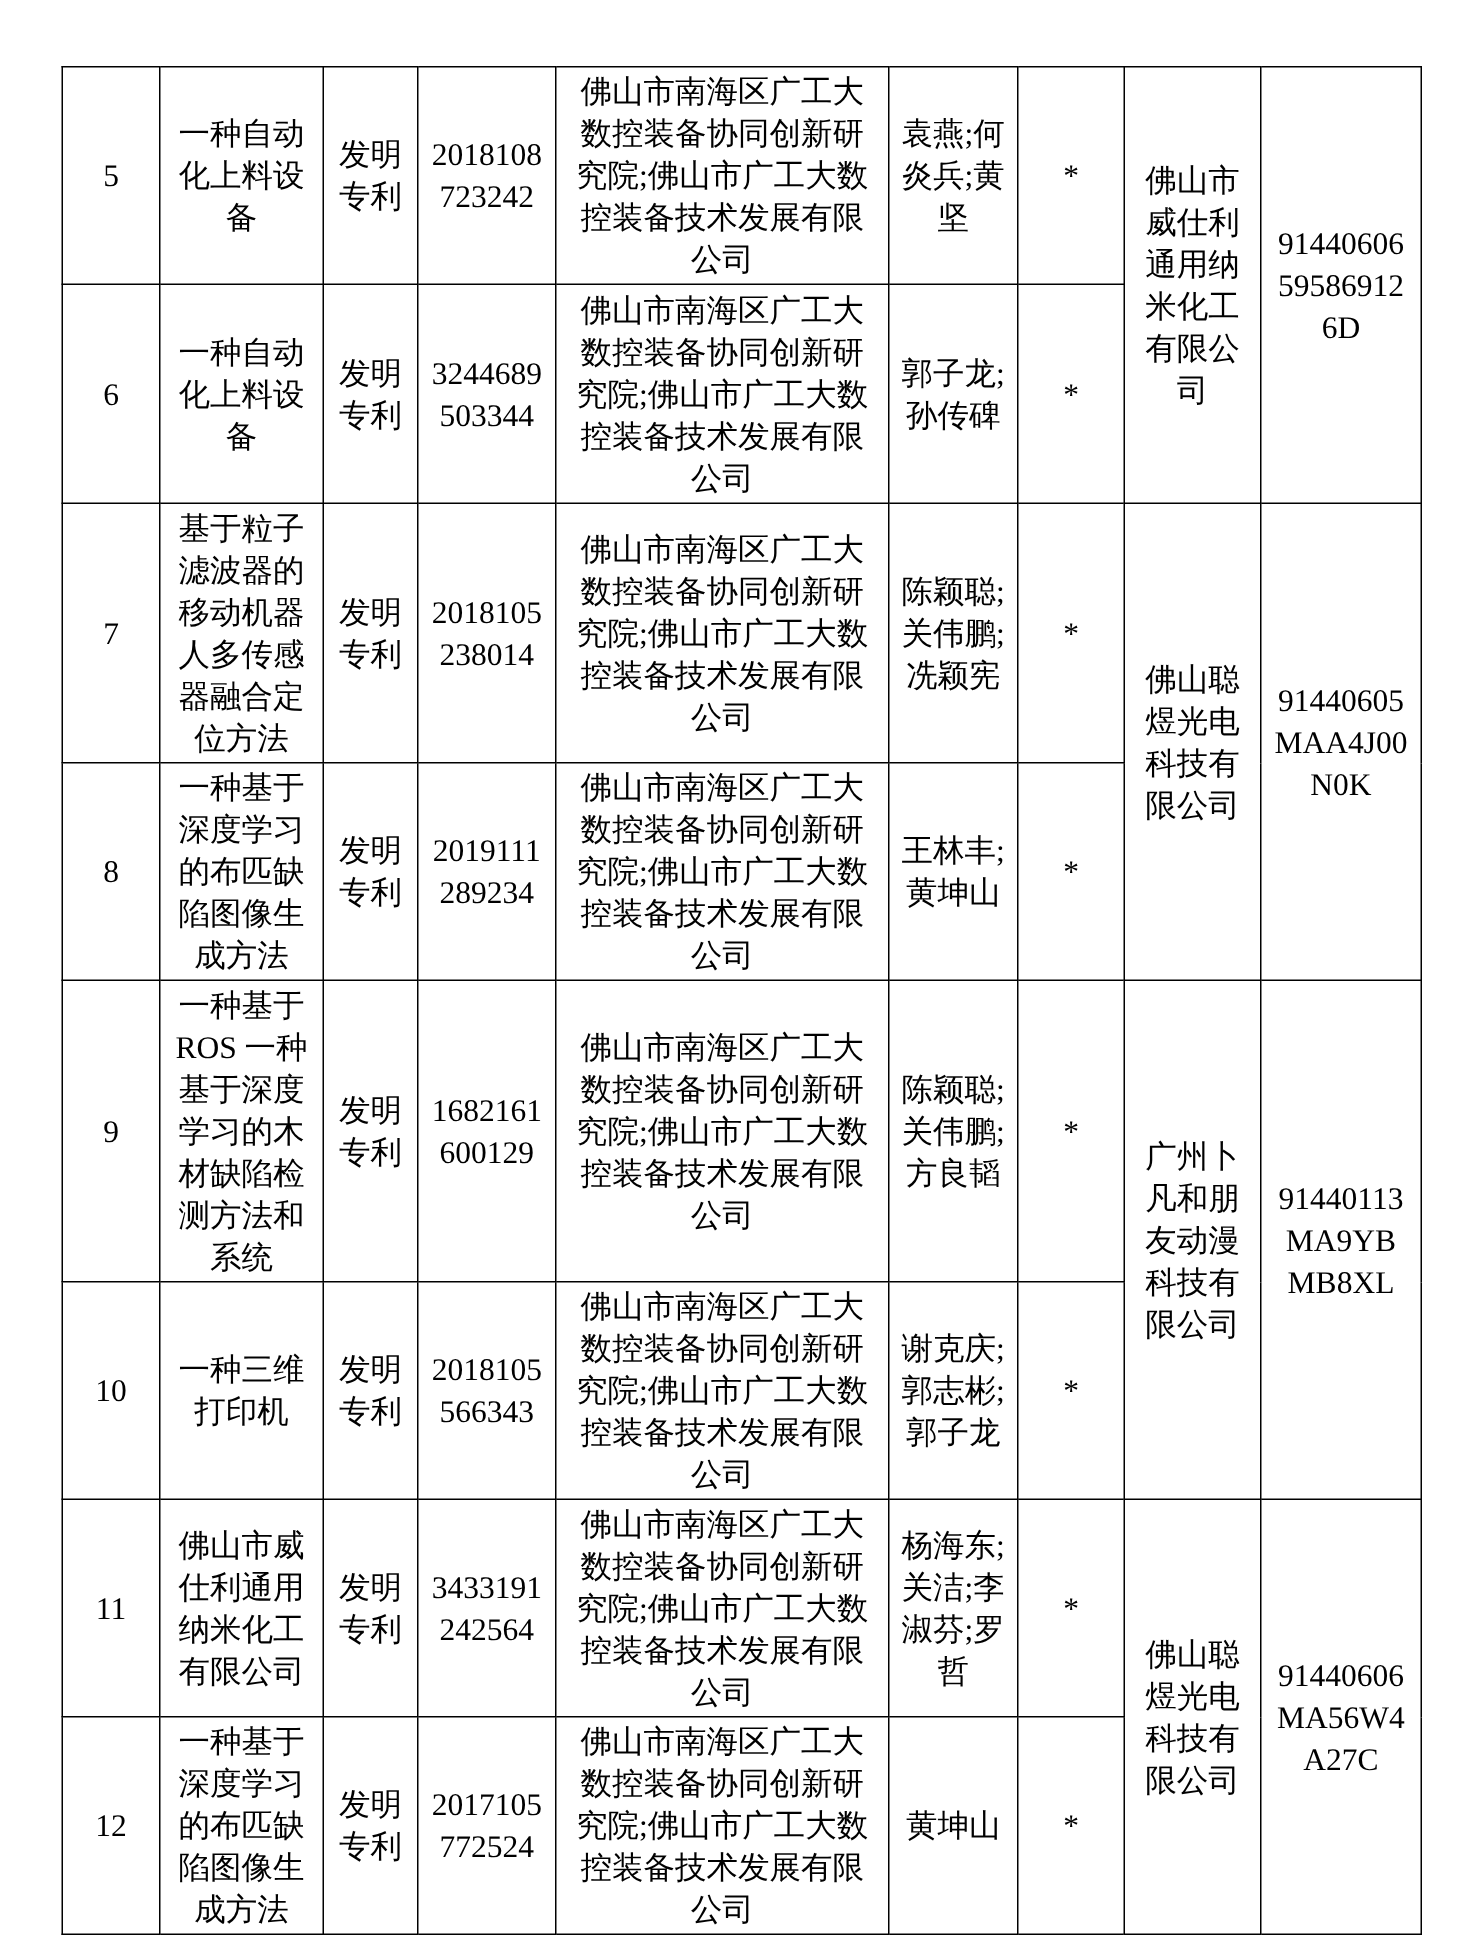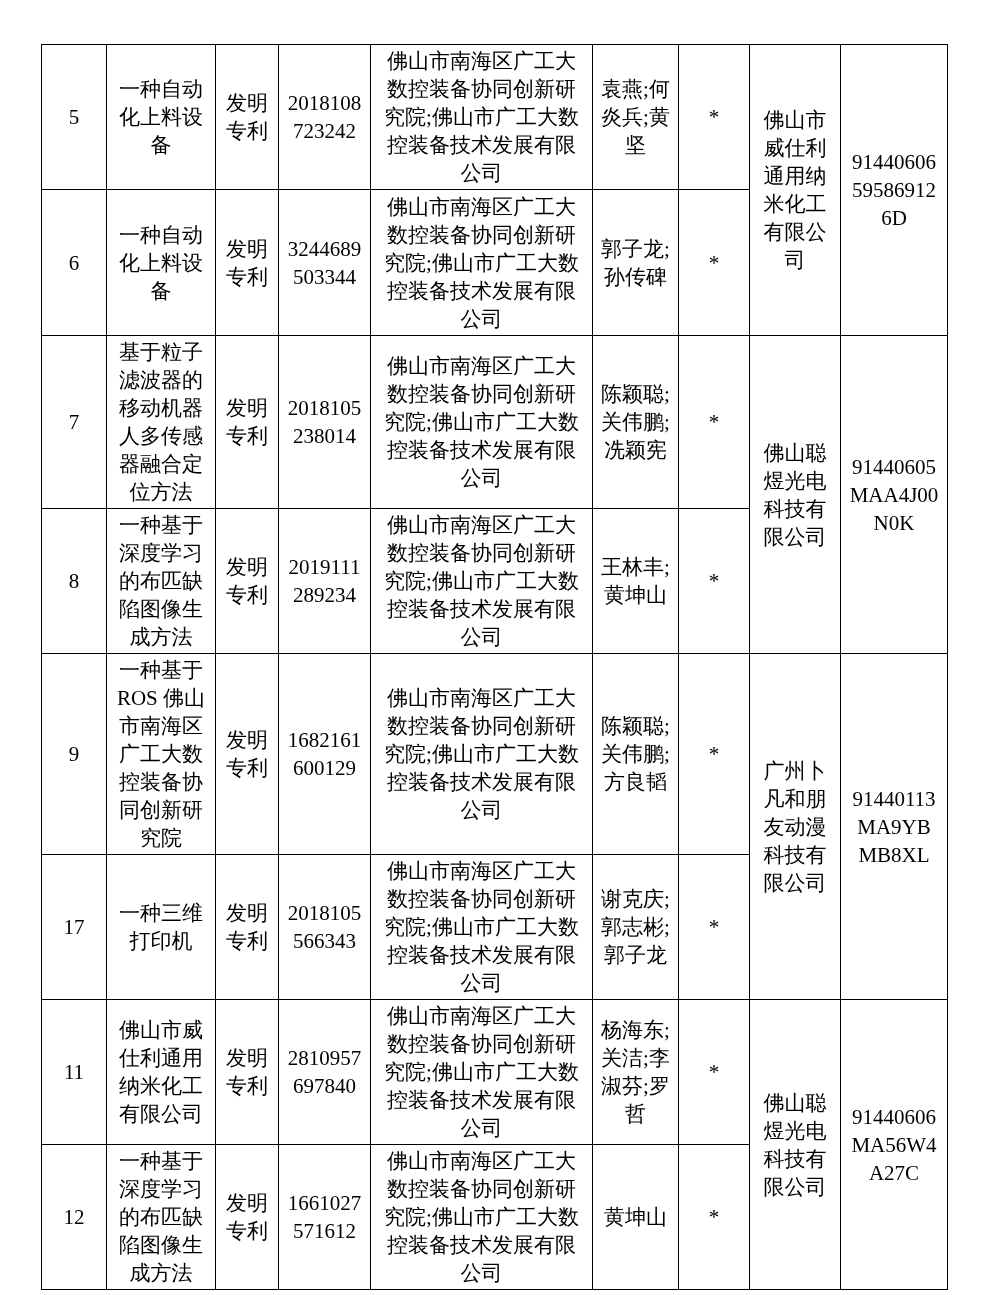--- a/index.html
+++ b/index.html
@@ -100,52 +100,52 @@
       <td class="col-num">8</td>
       <td class="col-title">一种基于深度学习的布匹缺陷图像生成方法</td>
       <td class="col-type">发明专利</td>
       <td class="col-patno">2019111289234</td>
       <td class="col-appl">佛山市南海区广工大数控装备协同创新研究院;佛山市广工大数控装备技术发展有限公司</td>
       <td class="col-inv">王林丰;黄坤山</td>
       <td class="col-flag">*</td>
     </tr>
     <tr class="h-r9">
       <td class="col-num">9</td>
-      <td class="col-title">一种基于ROS 佛山市南海区广工大数控装备协同创新研究院</td>
+      <td class="col-title">一种基于ROS 一种基于深度学习的木材缺陷检测方法和系统</td>
       <td class="col-type">发明专利</td>
       <td class="col-patno">1682161600129</td>
       <td class="col-appl">佛山市南海区广工大数控装备协同创新研究院;佛山市广工大数控装备技术发展有限公司</td>
       <td class="col-inv">陈颖聪;关伟鹏;方良韬</td>
       <td class="col-flag">*</td>
       <td class="col-comp" rowspan="2">广州卜凡和朋友动漫科技有限公司</td>
       <td class="col-code" rowspan="2">91440113MA9YBMB8XL</td>
     </tr>
     <tr class="h-r10">
-      <td class="col-num">17</td>
+      <td class="col-num">10</td>
       <td class="col-title">一种三维打印机</td>
       <td class="col-type">发明专利</td>
       <td class="col-patno">2018105566343</td>
       <td class="col-appl">佛山市南海区广工大数控装备协同创新研究院;佛山市广工大数控装备技术发展有限公司</td>
       <td class="col-inv">谢克庆;郭志彬;郭子龙</td>
       <td class="col-flag">*</td>
     </tr>
     <tr class="h-r11">
       <td class="col-num">11</td>
       <td class="col-title">佛山市威仕利通用纳米化工有限公司</td>
       <td class="col-type">发明专利</td>
-      <td class="col-patno">2810957697840</td>
+      <td class="col-patno">3433191242564</td>
       <td class="col-appl">佛山市南海区广工大数控装备协同创新研究院;佛山市广工大数控装备技术发展有限公司</td>
       <td class="col-inv">杨海东;关洁;李淑芬;罗哲</td>
       <td class="col-flag">*</td>
       <td class="col-comp" rowspan="2">佛山聪煜光电科技有限公司</td>
       <td class="col-code" rowspan="2">91440606MA56W4A27C</td>
     </tr>
     <tr class="h-r12">
       <td class="col-num">12</td>
       <td class="col-title">一种基于深度学习的布匹缺陷图像生成方法</td>
       <td class="col-type">发明专利</td>
-      <td class="col-patno">1661027571612</td>
+      <td class="col-patno">2017105772524</td>
       <td class="col-appl">佛山市南海区广工大数控装备协同创新研究院;佛山市广工大数控装备技术发展有限公司</td>
       <td class="col-inv">黄坤山</td>
       <td class="col-flag">*</td>
     </tr>
   </tbody>
 </table>
 
 </body></html>

